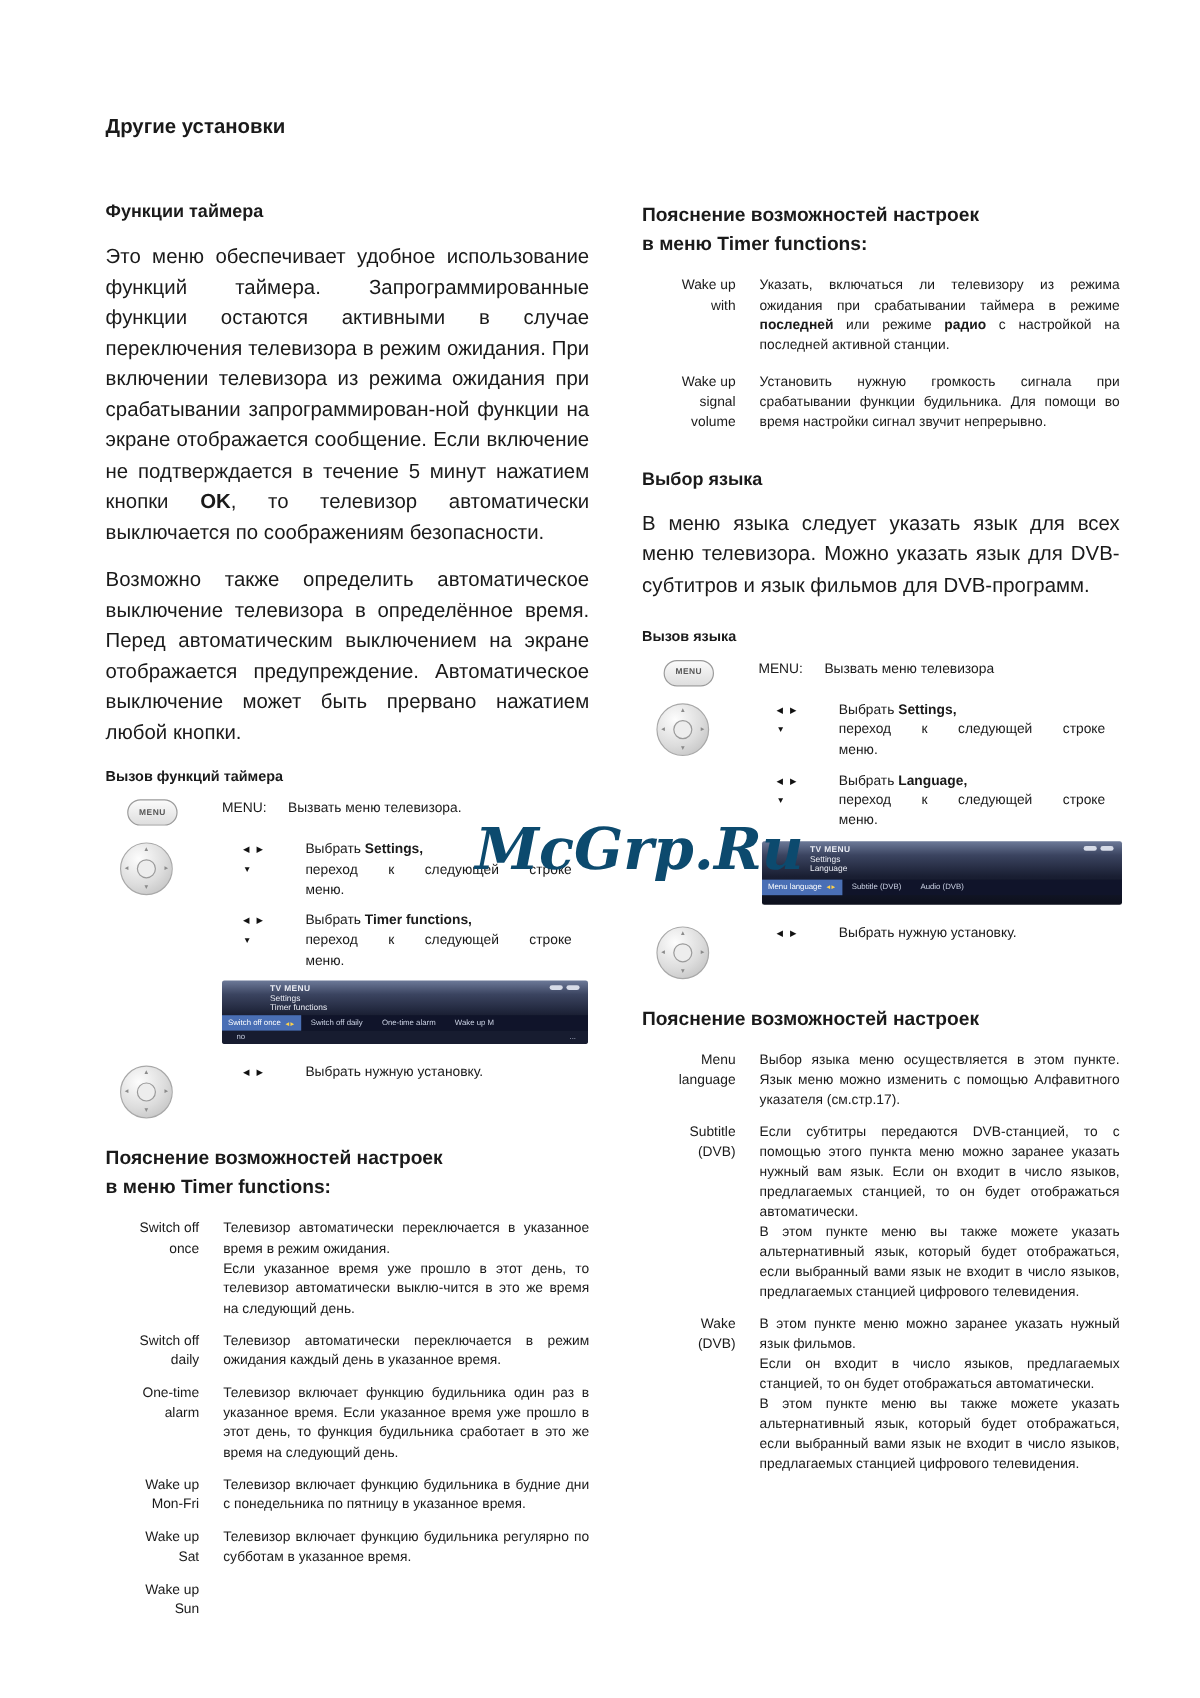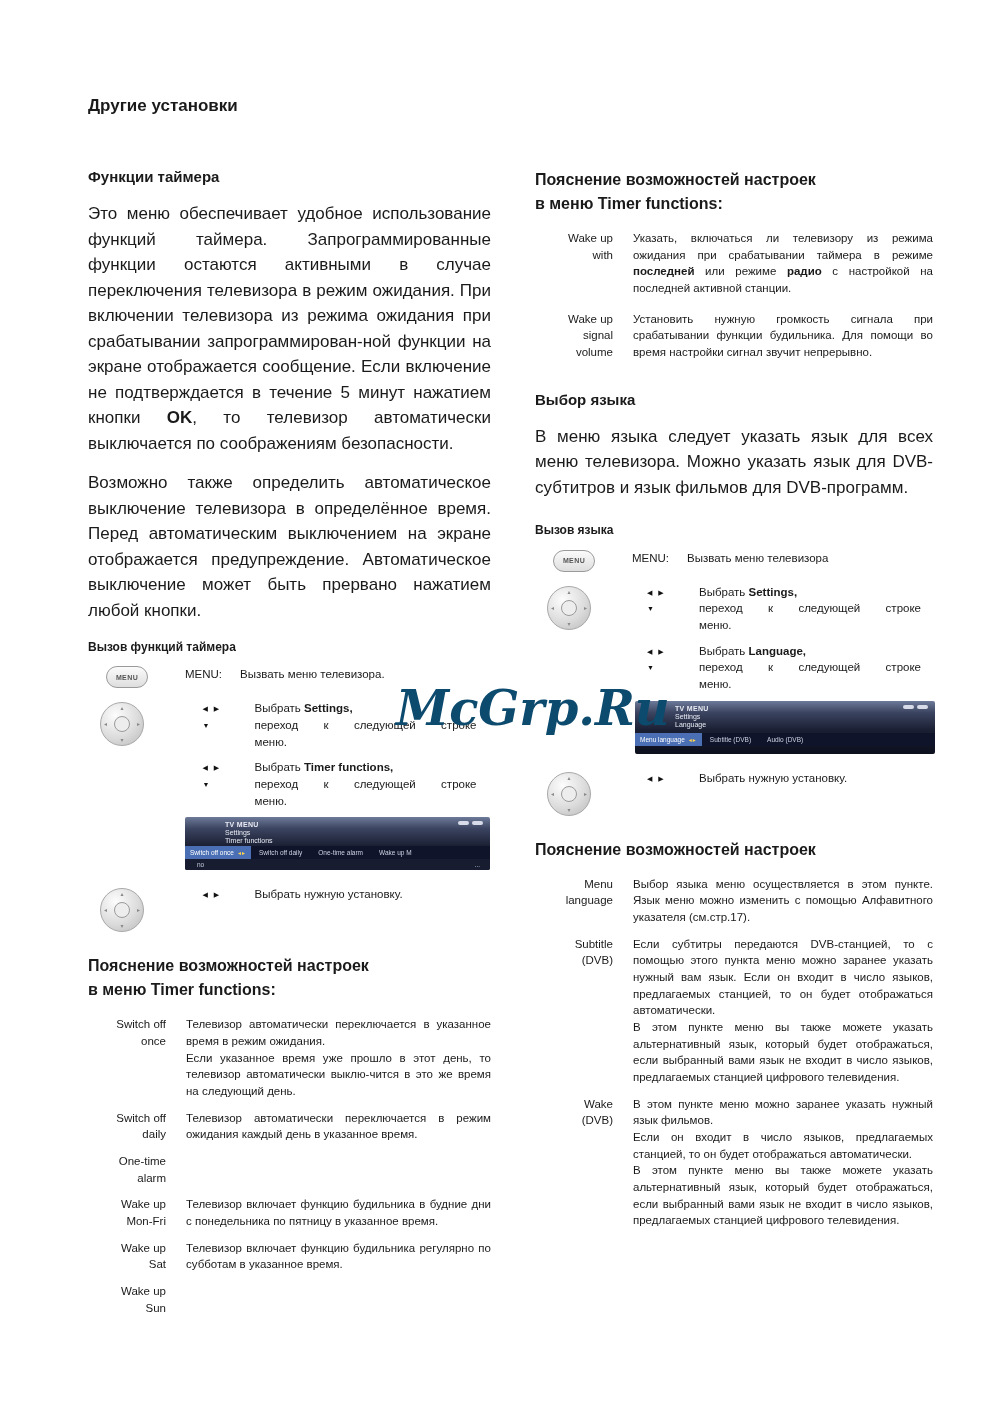--- a/index.html
+++ b/index.html
@@ -207,20 +207,21 @@
 Если указанное время уже прошло в этот день, то телевизор автоматически выклю-чится в это же время на следующий день.</div>
     </div>
     <div class="def-row">
       <div class="def-term">Switch off
 daily</div>
       <div class="def-text">Телевизор автоматически переключается в режим ожидания каждый день в указанное время.</div>
     </div>
     <div class="def-row">
       <div class="def-term">One-time
 alarm</div>
+      <div class="def-text">Телевизор включает функцию будильника один раз в указанное время. Если указанное время уже прошло в этот день, то функция будильника сработает в это же время на следующий день.</div>
     </div>
     <div class="def-row">
       <div class="def-term">Wake up
 Mon-Fri</div>
       <div class="def-text">Телевизор включает функцию будильника в будние дни с понедельника по пятницу в указанное время.</div>
     </div>
     <div class="def-row">
       <div class="def-term">Wake up
 Sat</div>
       <div class="def-text">Телевизор включает функцию будильника регулярно по субботам в указанное время.</div>

